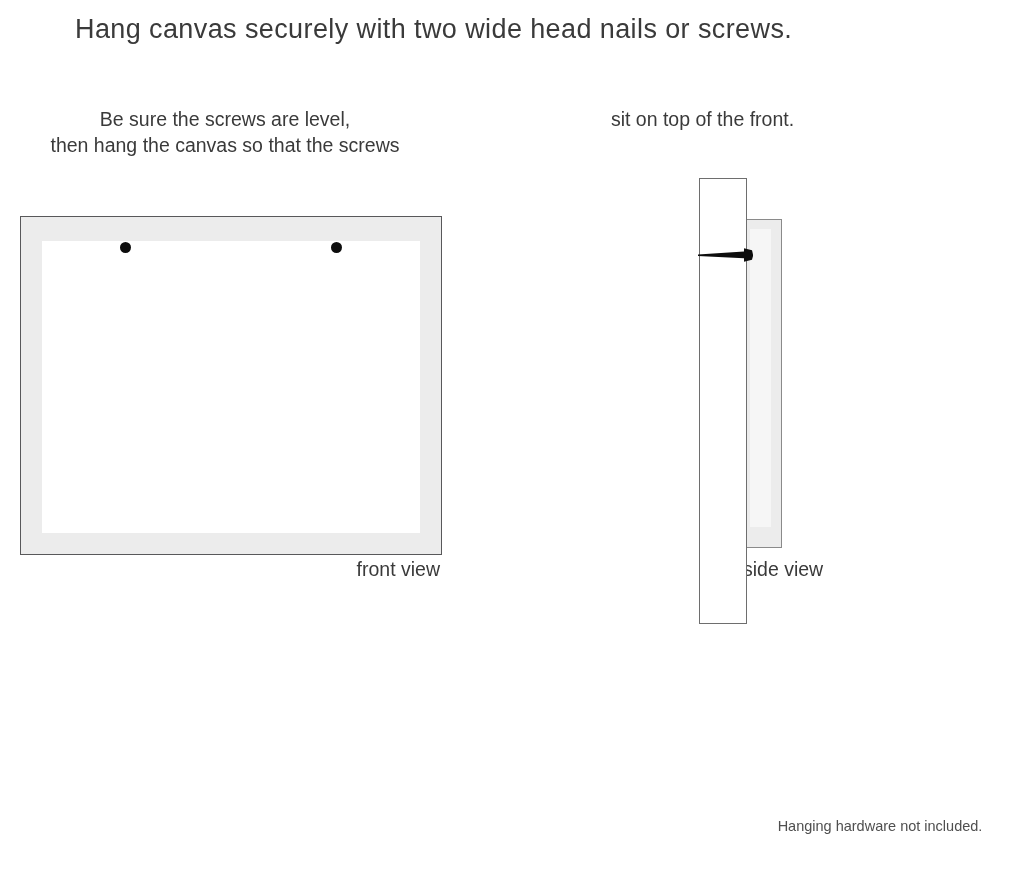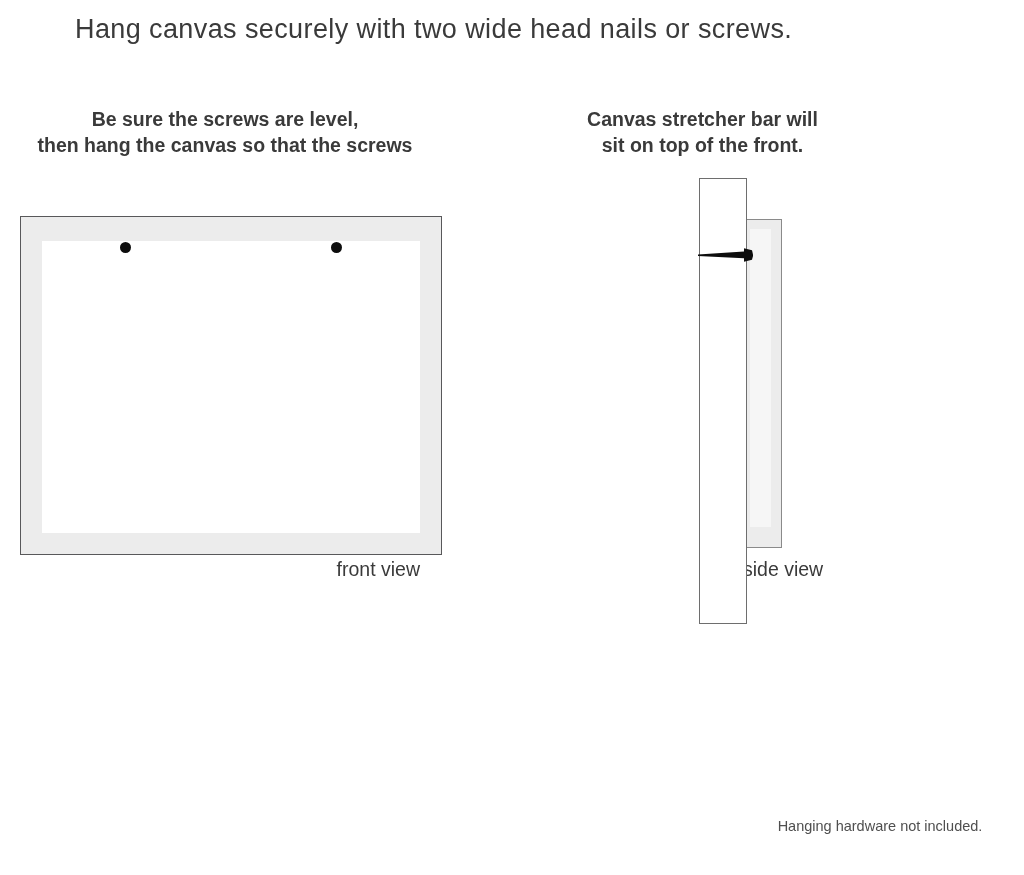--- a/index.html
+++ b/index.html
@@ -28,21 +28,21 @@
     font-size:27px;
     font-weight:400;
     letter-spacing:0.4px;
     color:var(--text);
     white-space:nowrap;
   }
   .instr{
     position:absolute;
     text-align:center;
     font-size:19.5px;
-    font-weight:700;
+    font-weight:400;
     line-height:26px;
     color:var(--text);
   }
   .instr-front{left:30px;top:106px;width:390px;}
   .instr-side{left:560px;top:106px;width:285px;}
 
   
   .front-canvas{
     position:absolute;
     left:20px;top:216px;width:422px;height:339px;
@@ -64,21 +64,21 @@
   .nail-dot.left{left:99px;}
   .nail-dot.right{left:310px;}
 
   .view-label{
     position:absolute;
     font-size:19.5px;
     font-weight:300;
     color:var(--text);
     white-space:nowrap;
   }
-  .label-front{left:320px;top:558px;width:100px;text-align:right;}
+  .label-front{left:340px;top:558px;width:100px;text-align:right;}
   .label-side{left:743px;top:558px;}
 
   
   .side-canvas{
     position:absolute;
     left:746px;top:219px;width:36px;height:329px;
     background:var(--fill);
     border:1px solid var(--border-light);
     z-index:1;
   }
@@ -113,21 +113,20 @@
 <body>
 
 <div class="title">Hang canvas securely with two wide head nails or screws.</div>
 
 <div class="instr instr-front">
   <div>Be sure the screws are level,</div>
   <div>then hang the canvas so that the screws</div>
 </div>
 
 <div class="instr instr-side">
-  <div>Canvas stretcher bar will</div>
   <div>sit on top of the front.</div>
 </div>
 
 <div class="front-canvas">
   <div class="front-inner"></div>
   <div class="nail-dot left"></div>
   <div class="nail-dot right"></div>
 </div>
 <div class="view-label label-front">front view</div>
 

